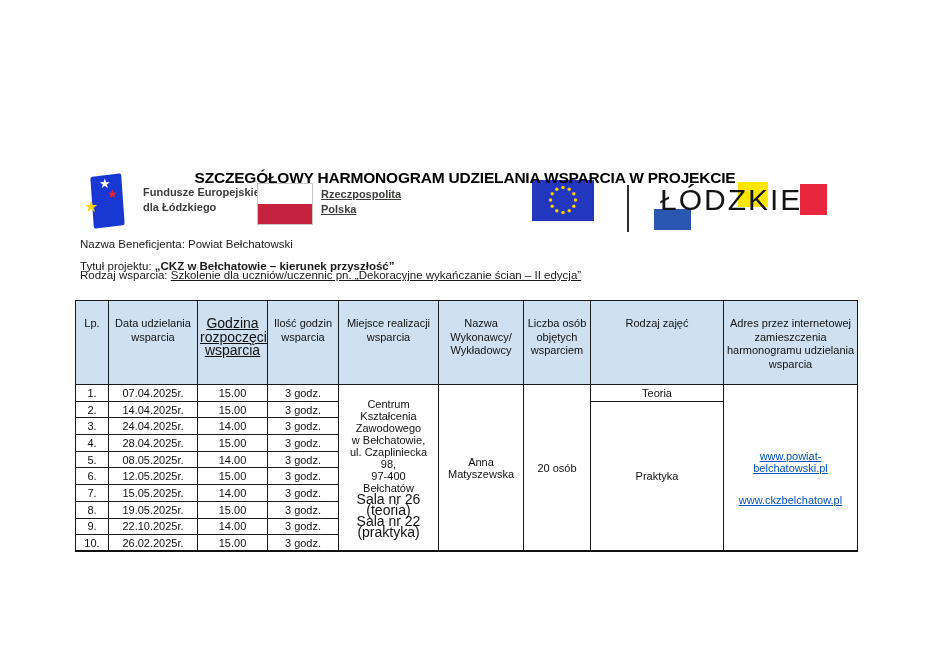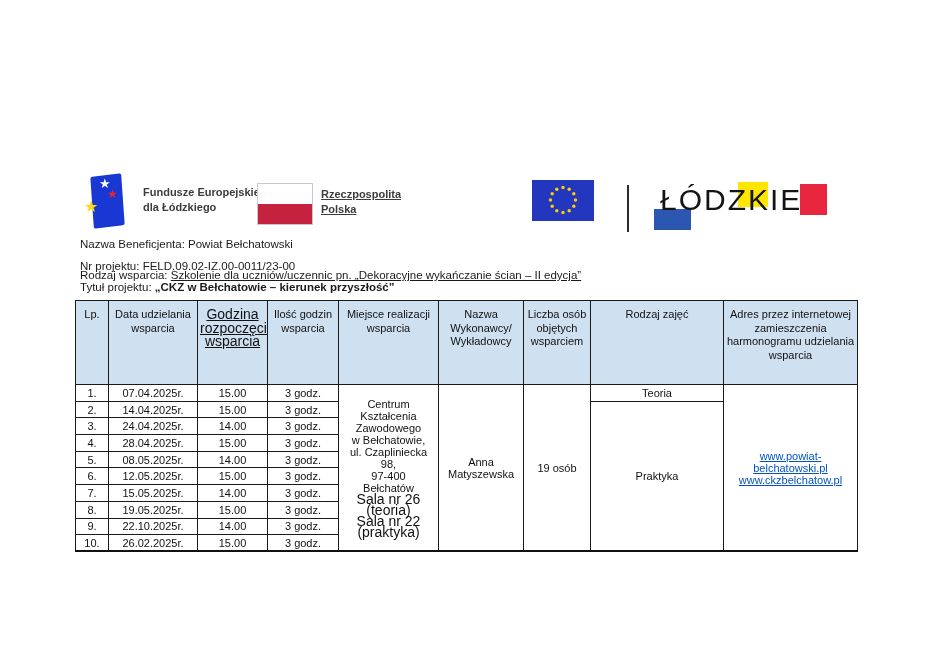--- a/index.html
+++ b/index.html
@@ -41,30 +41,30 @@
   .info-line .bold { font-weight: bold; }
   .rodzaj-line { position: absolute; left: 80px; top: 269px; font-size: 11.5px; color: #1a1a1a; }
   .rodzaj-line .bold-underline { font-weight: normal; text-decoration: underline; }
 
   
   .schedule-table { position: absolute; left: 75px; top: 300px; width: 782px;
     border-collapse: collapse; table-layout: fixed; font-size: 11px; color: #111; }
   .schedule-table td, .schedule-table th { border: 1px solid #1a1a1a; overflow: hidden; }
   .schedule-table { border: 1.5px solid #1a1a1a; border-bottom: 2.5px solid #111; }
   .schedule-table thead th { height: 84px; background: #cfe0f1; font-weight: normal;
-    vertical-align: top; text-align: center; padding: 7px 2px 0 2px; font-size: 11px; line-height: 13.5px; }
+    vertical-align: top; text-align: center; padding: 16px 2px 0 2px; font-size: 11px; line-height: 13.5px; }
   .schedule-table thead th.small-header { font-size: 14px; text-decoration: underline; }
   .schedule-table tbody tr { height: 16.7px; }
   .schedule-table tbody td { text-align: center; vertical-align: middle; padding: 0 2px; line-height: 12px; }
   td.place-cell { line-height: 13.4px; white-space: pre-line; vertical-align: middle; padding-top: 2px; }
   td.place-cell .rooms { font-size: 14px; line-height: 11px; white-space: pre-line; display: block; }
   td.lecturer-cell { white-space: pre-line; line-height: 14px; }
   td.practice-cell { vertical-align: top; padding-top: 46px; }
   td.links-cell { vertical-align: top; text-align: left; padding: 16px 4px 0 7px; line-height: 15px; }
-  td.links-cell a { color: #0553be; display: block; overflow-wrap: break-word; }
+  td.links-cell a { color: #0553be; display: block; overflow-wrap: break-word; margin-top: 20px; }
 </style>
 </head>
 <body>
 
 <div class="page">
 
   <div class="logo-strip">
     <div class="fe-flag"></div>
     <span class="fe-star white">★</span>
     <span class="fe-star red">★</span>
@@ -103,24 +103,24 @@
     <div class="logo-divider"></div>
 
     <div class="lodzkie">
       <div class="sq blue"></div>
       <div class="sq yellow"></div>
       <div class="sq red"></div>
       <div class="letters">ŁÓDZKIE</div>
     </div>
   </div>
 
+  <div class="doc-title">SZCZEGÓŁOWY HARMONOGRAM UDZIELANIA WSPARCIA W PROJEKCIE</div>
 
   <div class="info-block">
     <div class="info-line"><span>Nazwa Beneficjenta: </span><span>Powiat Bełchatowski</span></div>
-    <div class="info-line"><span>Nr projektu: </span><span>FELD.09.02-IZ.00-0011/23-00</span></div>
     <div class="info-line"><span>Tytuł projektu: </span><span class="bold">„CKZ w Bełchatowie – kierunek przyszłość”</span></div>
   </div>
   <div class="rodzaj-line"><span>Rodzaj wsparcia: </span><span class="bold-underline">Szkolenie dla uczniów/uczennic pn. „Dekoracyjne wykańczanie ścian – II edycja”</span></div>
 
   <table class="schedule-table">
     <colgroup>
       <col style="width:33px">
         <col style="width:89px">
         <col style="width:70px">
         <col style="width:71px">
@@ -154,21 +154,21 @@
 Zawodowego
 w Bełchatowie,
 ul. Czapliniecka
 98,
 97-400
 Bełchatów</span><span class="rooms">Sala nr 26 (teoria)
 Sala nr 22
 (praktyka)</span></td>
         <td class="lecturer-cell" rowspan="10">Anna
 Matyszewska</td>
-        <td rowspan="10">19 osób</td>
+        <td rowspan="10">20 osób</td>
         <td>Teoria</td>
         <td class="links-cell" rowspan="10">
           <a href="#">www.powiat-belchatowski.pl</a>
           <a href="#">www.ckzbelchatow.pl</a>
         </td>
       </tr>
       <tr>
         <td>2.</td>
         <td>14.04.2025r.</td>
         <td>15.00</td>

